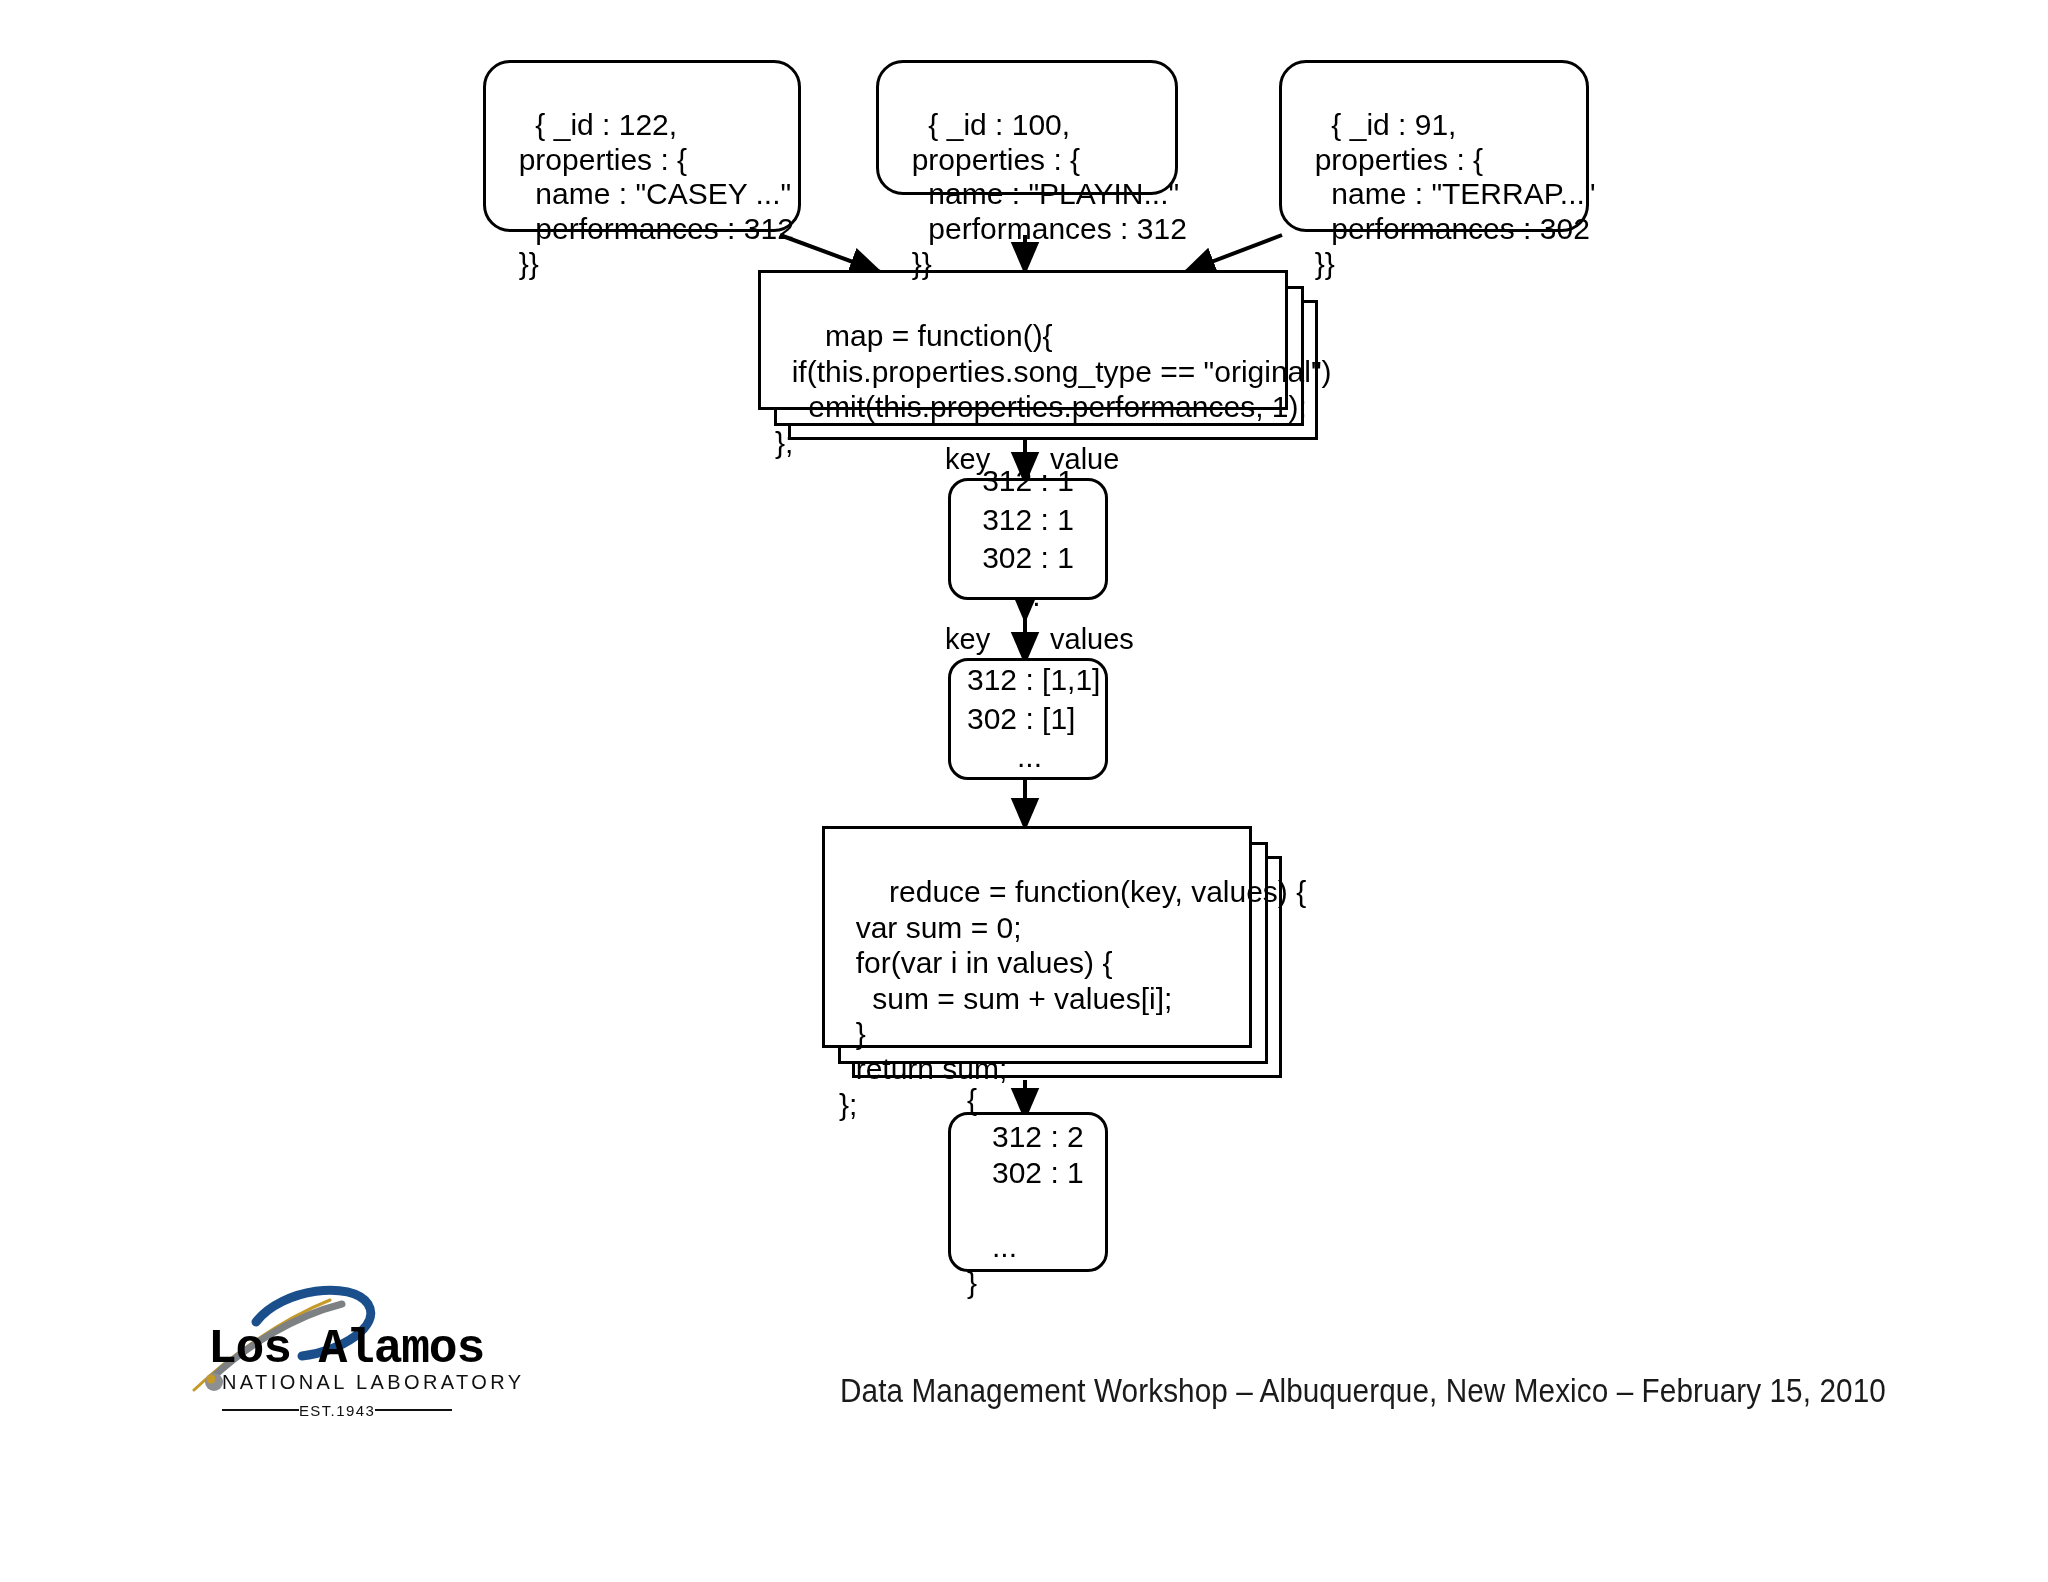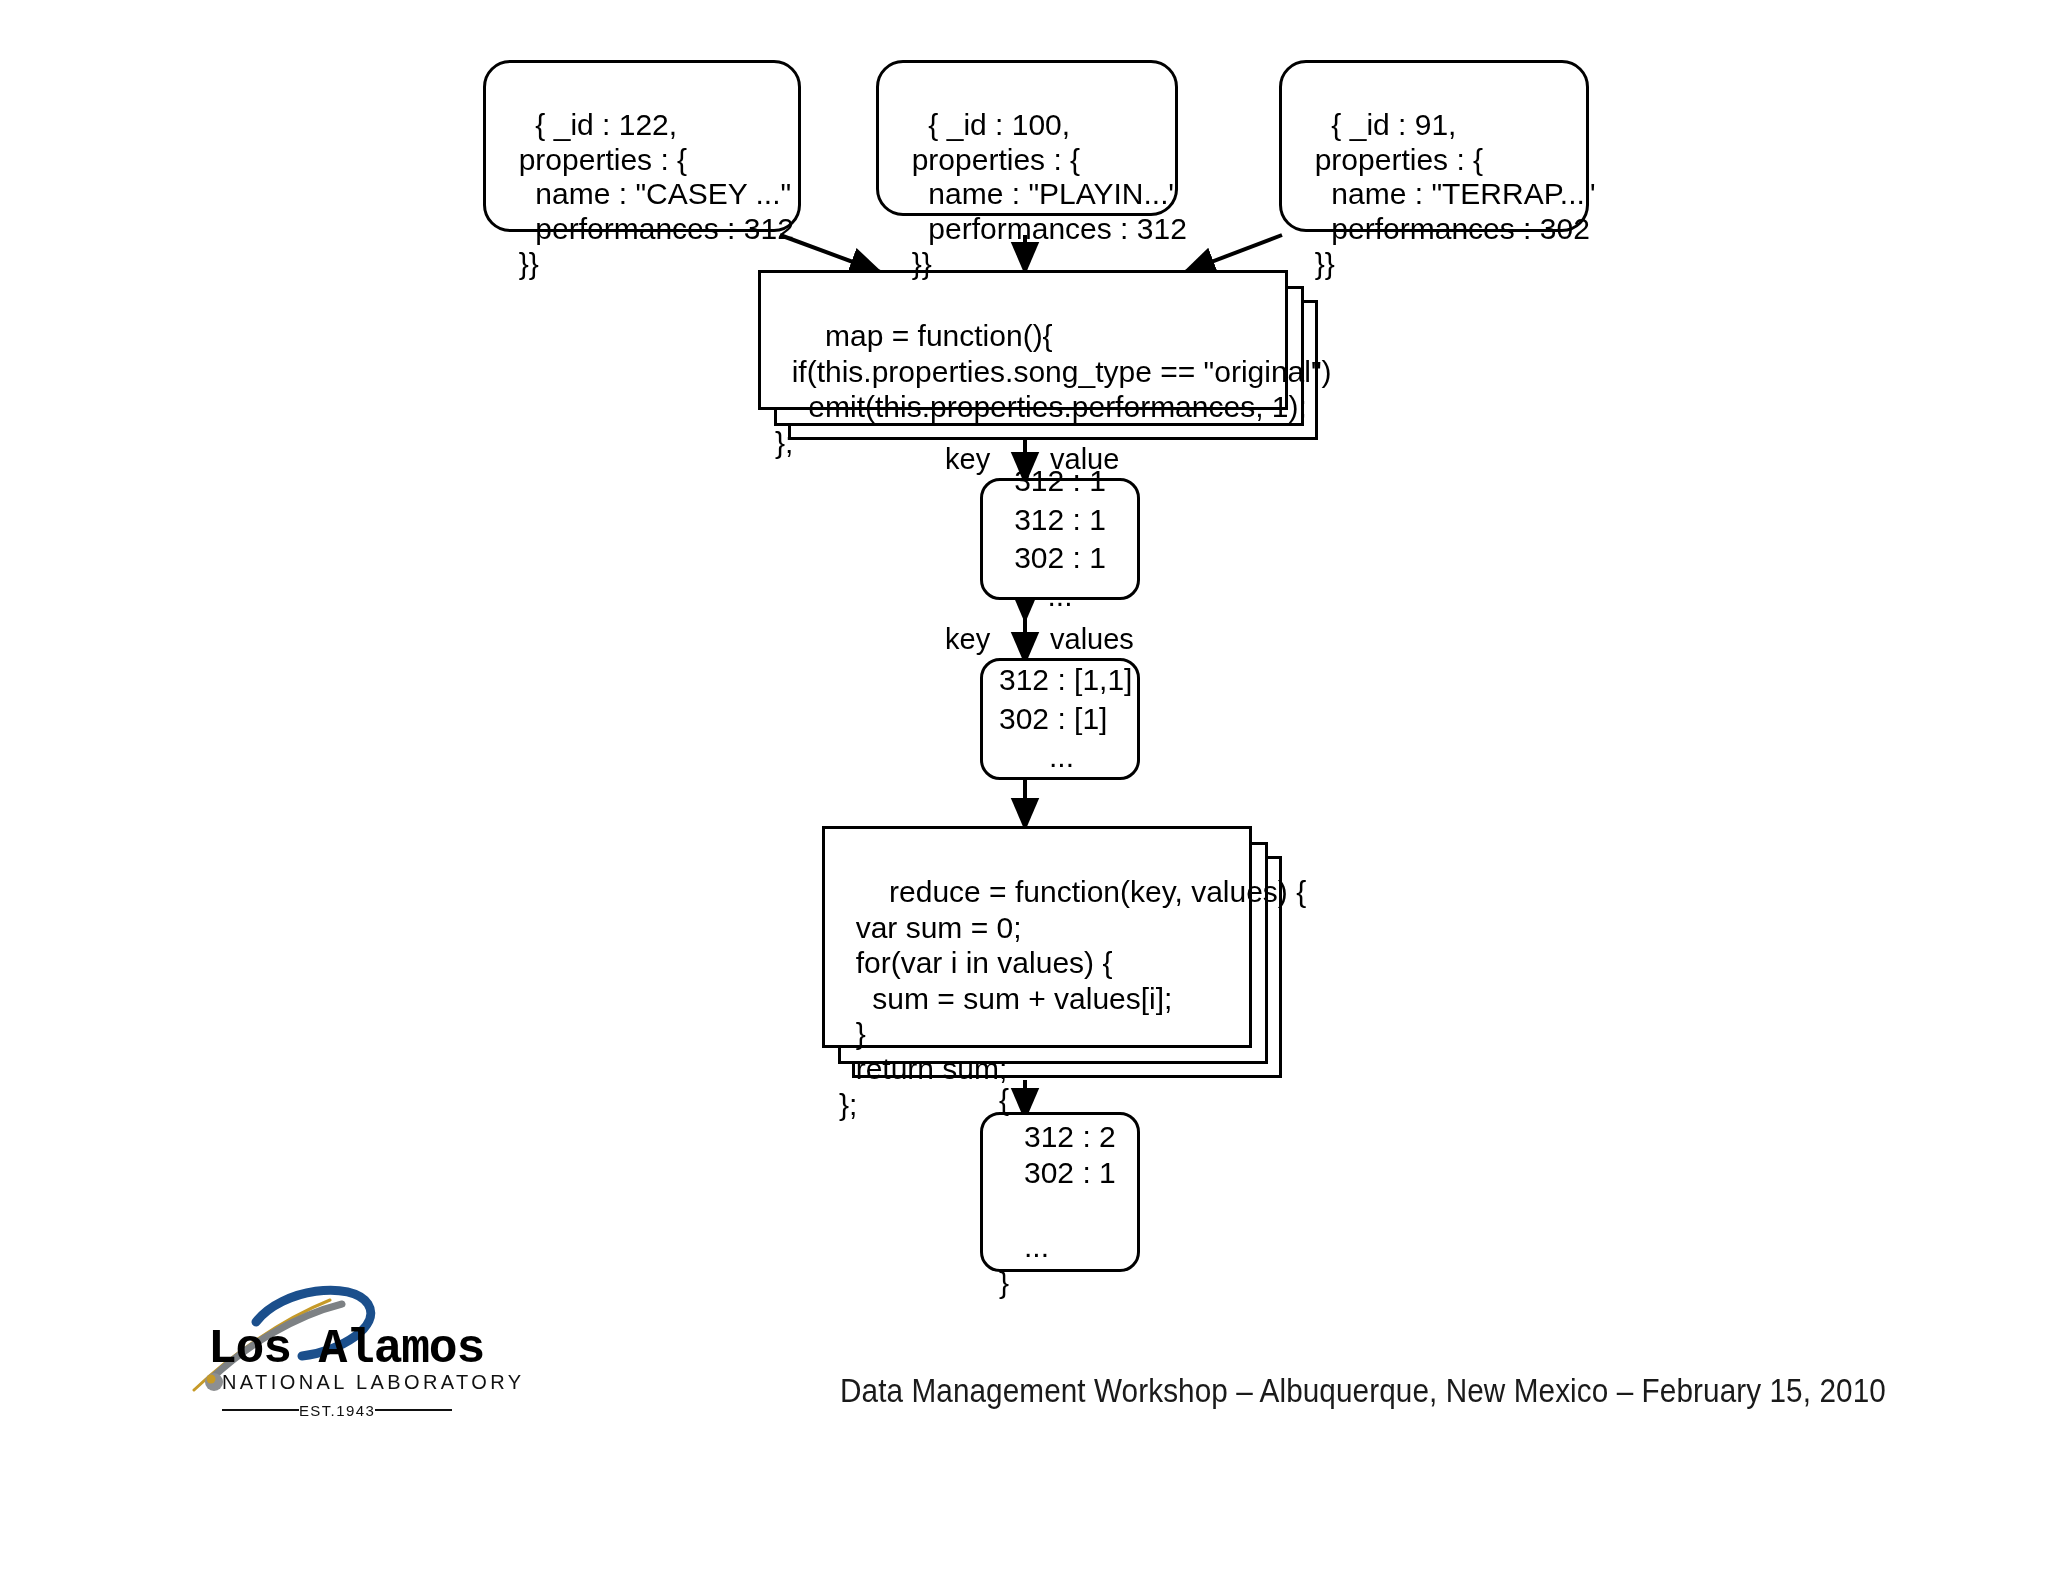--- a/index.html
+++ b/index.html
@@ -63,21 +63,20 @@
     border-radius: 20px;
     background: #fff;
     box-sizing: border-box;
     font-size: 30px;
     line-height: 1.28;
     white-space: pre;
     z-index: 6;
     display: flex;
     flex-direction: column;
     justify-content: center;
-    margin-left: 32px;
   }
   .kv-box.centered { align-items: center; }
   .kv-box.leftish { padding-left: 16px; }
 
   
   .flow-label {
     position: absolute;
     font-size: 29px;
     line-height: 1;
     z-index: 7;
@@ -189,21 +188,21 @@
   </svg>
 
   <div class="doc-box" style="left:483px; top:60px; width:318px; height:172px;">
     <span>{ _id : 122,
   properties : {
     name : "CASEY ..."
     performances : 312
   }}</span>
   </div>
 
-  <div class="doc-box" style="left:876px; top:60px; width:302px; height:156px;">
+  <div class="doc-box" style="left:876px; top:60px; width:302px; height:135px;">
     <span>{ _id : 100,
   properties : {
     name : "PLAYIN..."
     performances : 312
   }}</span>
   </div>
 
   <div class="doc-box" style="left:1262px; top:60px; width:310px; height:172px;margin-left:17px;">
     <span>{ _id : 91,
   properties : {

